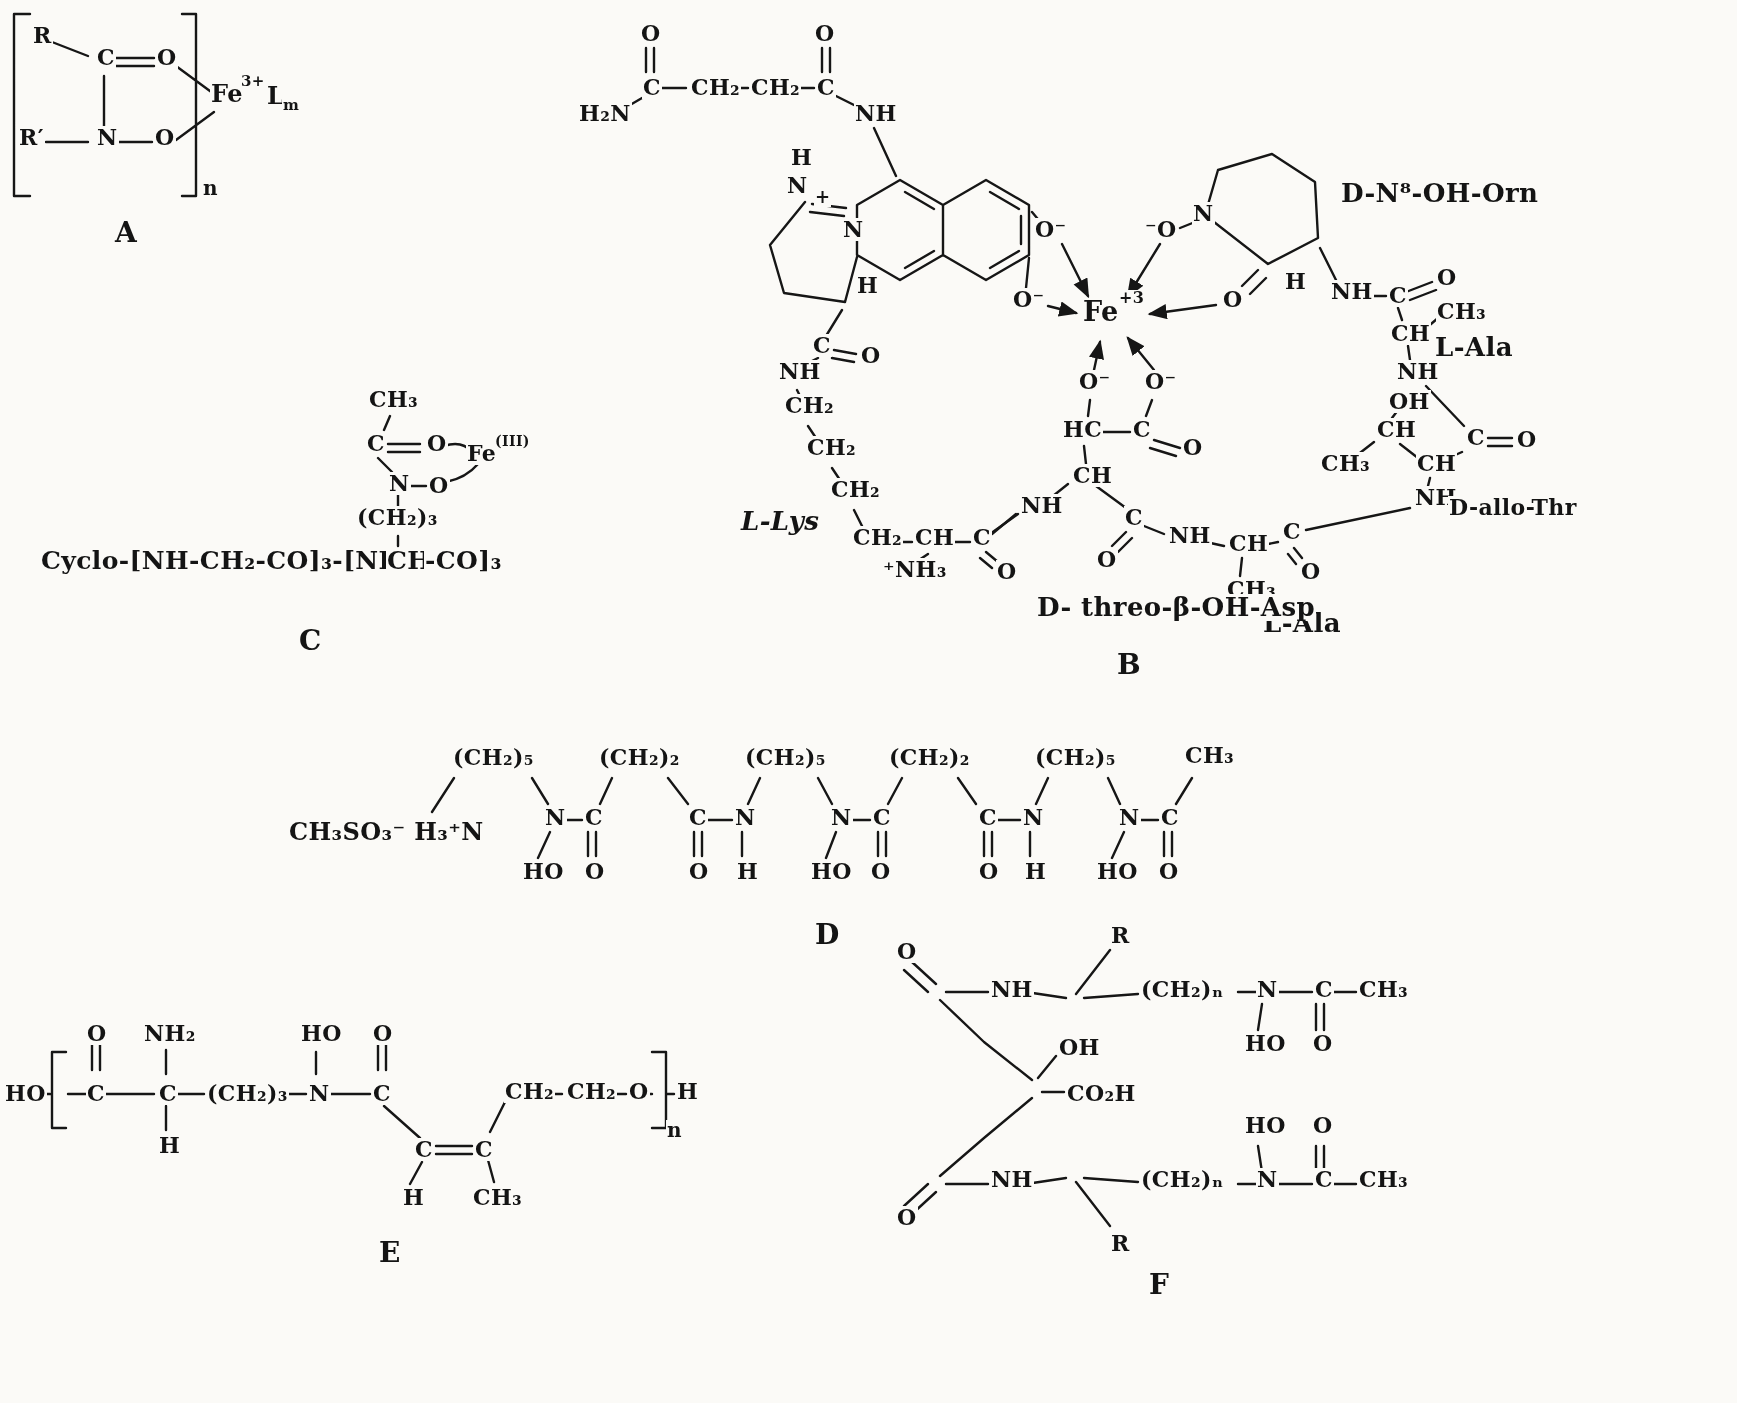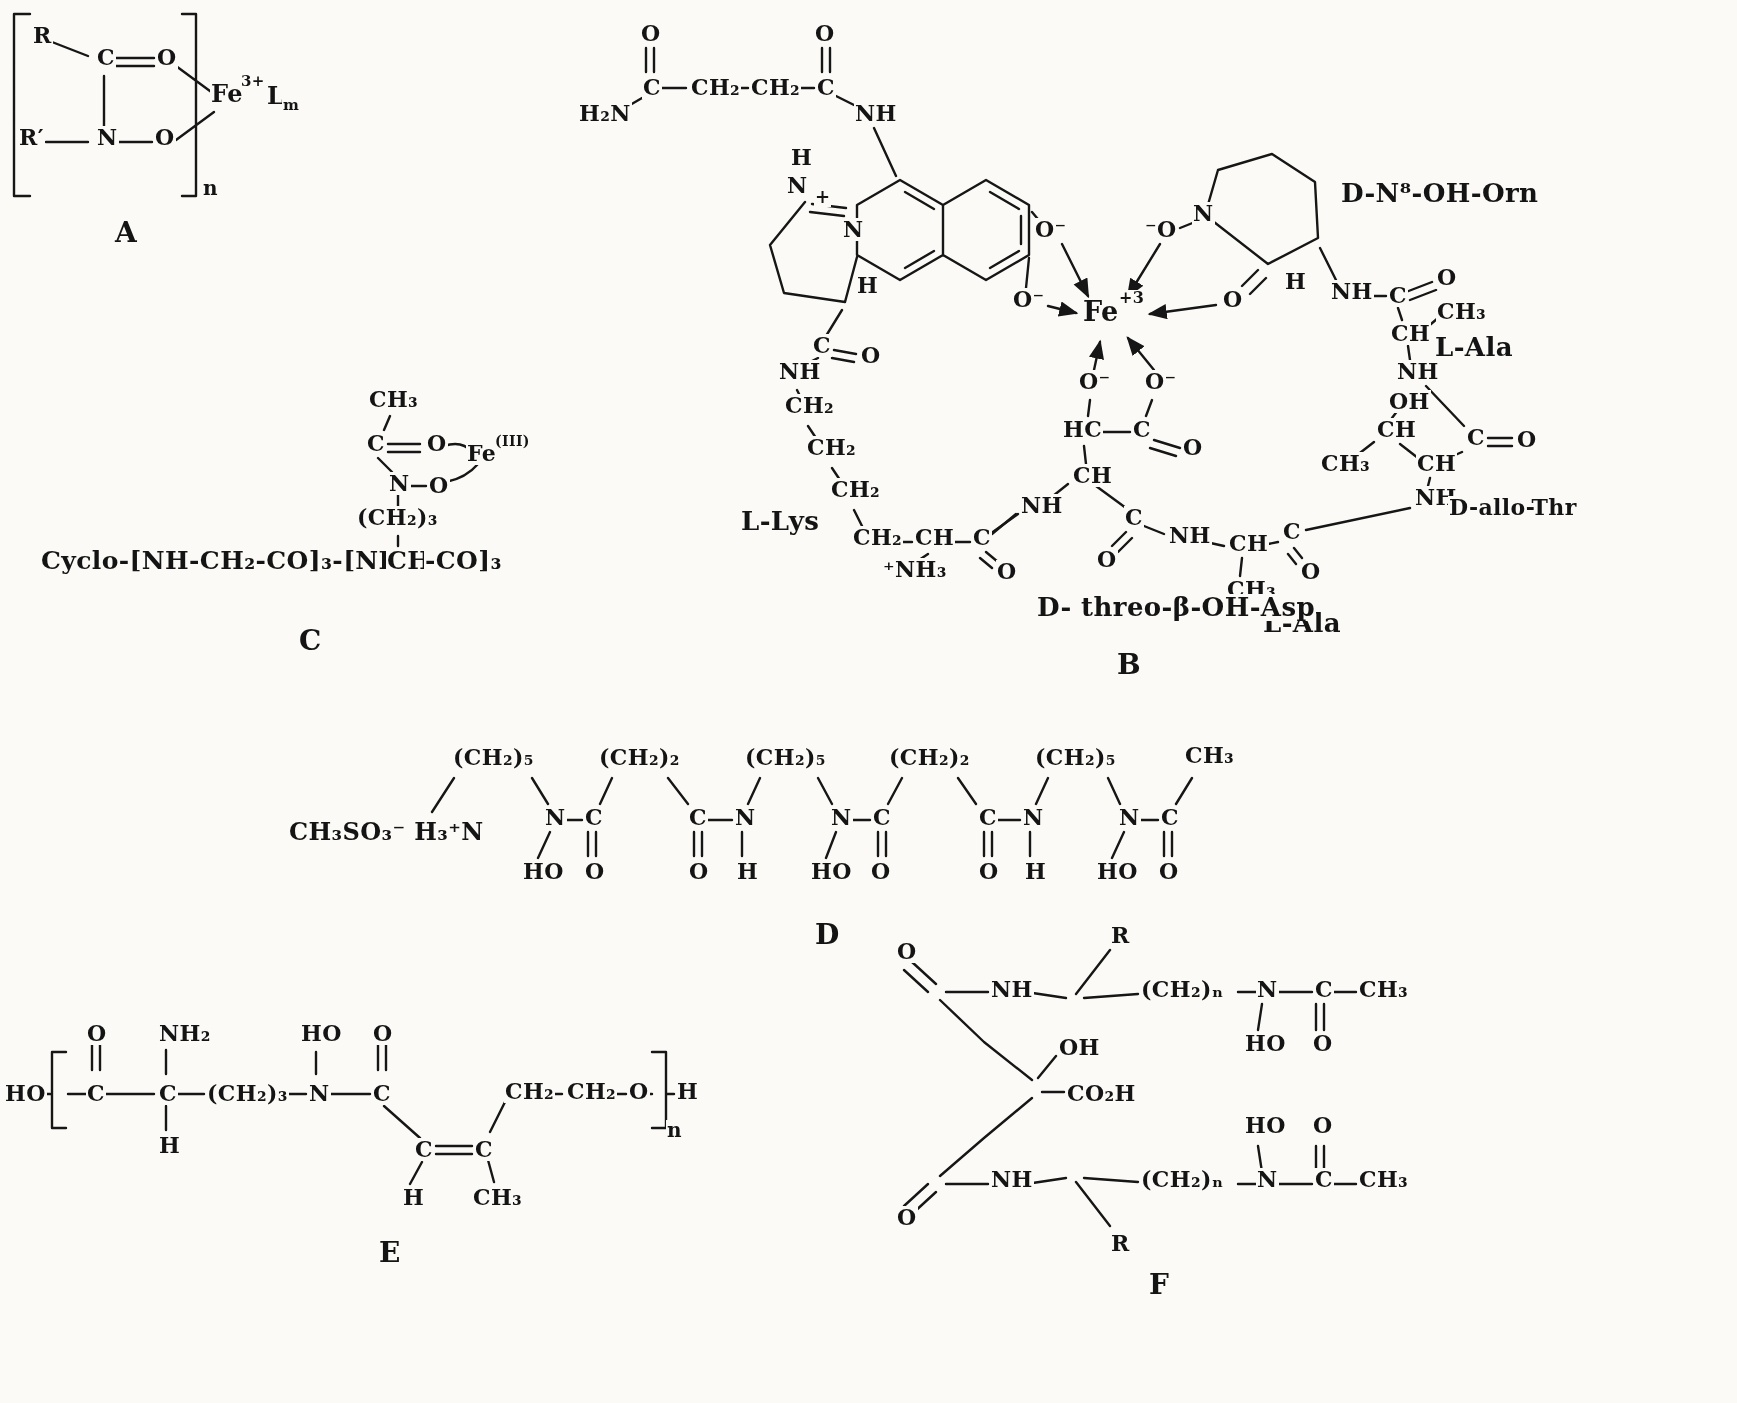--- a/index.html
+++ b/index.html
@@ -97,21 +97,21 @@
       <span class="lbl" style="left: 778px; top: 360px;">NH</span>
       <span class="lbl" style="left: 784px; top: 394px;">CH₂</span>
       <span class="lbl" style="left: 806px; top: 436px;">CH₂</span>
       <span class="lbl" style="left: 830px; top: 478px;">CH₂</span>
       <span class="lbl" style="left: 852px; top: 526px;">CH₂</span>
       <span class="lbl" style="left: 914px; top: 526px;">CH</span>
       <span class="lbl" style="left: 972px; top: 526px;">C</span>
       <span class="lbl" style="left: 882px; top: 558px;">⁺NH₃</span>
       <span class="lbl" style="left: 996px; top: 560px;">O</span>
       <span class="lbl" style="left: 1020px; top: 494px;">NH</span>
-      <span class="lbl" style="left: 740px; top: 508px; font-size: 26px;">L-Lys</span>
+      <span class="lbl" style="left: 740px; top: 508px; font-size: 26px; font-style: italic;">L-Lys</span>
       <span class="lbl" style="left: 1034px; top: 218px;">O⁻</span>
       <span class="lbl" style="left: 1012px; top: 288px;">O⁻</span>
       <span class="lbl" style="left: 1082px; top: 298px; font-size: 27px;">Fe</span>
       <span class="lbl" style="left: 1118px; top: 290px; font-size: 16px;">+3</span>
       <span class="lbl" style="left: 1144px; top: 218px;">⁻O</span>
       <span class="lbl" style="left: 1192px; top: 202px;">N</span>
       <span class="lbl" style="left: 1222px; top: 288px;">O</span>
       <span class="lbl" style="left: 1284px; top: 270px;">H</span>
       <span class="lbl" style="left: 1330px; top: 280px;">NH</span>
       <span class="lbl" style="left: 1340px; top: 180px; font-size: 26px;">D-N⁸-OH-Orn</span>
@@ -185,21 +185,21 @@
       <span class="lbl" style="left: 810px; top: 860px;">HO</span>
       <span class="lbl" style="left: 870px; top: 860px;">O</span>
       <span class="lbl" style="left: 978px; top: 860px;">O</span>
       <span class="lbl" style="left: 1024px; top: 860px;">H</span>
       <span class="lbl" style="left: 1096px; top: 860px;">HO</span>
       <span class="lbl" style="left: 1158px; top: 860px;">O</span>
       <span class="lbl" style="left: 814px; top: 920px; font-size: 28px;">D</span>
     </div>
   <div class="labels">
       <span class="lbl" style="left: 86px; top: 1022px;">O</span>
-      <span class="lbl" style="left: 158px; top: 1022px;">NH₂</span>
+      <span class="lbl" style="left: 143px; top: 1022px;">NH₂</span>
       <span class="lbl" style="left: 4px; top: 1082px;">HO</span>
       <span class="lbl" style="left: 86px; top: 1082px;">C</span>
       <span class="lbl" style="left: 158px; top: 1082px;">C</span>
       <span class="lbl" style="left: 158px; top: 1134px;">H</span>
       <span class="lbl" style="left: 206px; top: 1082px;">(CH₂)₃</span>
       <span class="lbl" style="left: 300px; top: 1022px;">HO</span>
       <span class="lbl" style="left: 308px; top: 1082px;">N</span>
       <span class="lbl" style="left: 372px; top: 1022px;">O</span>
       <span class="lbl" style="left: 372px; top: 1082px;">C</span>
       <span class="lbl" style="left: 414px; top: 1138px;">C</span>

